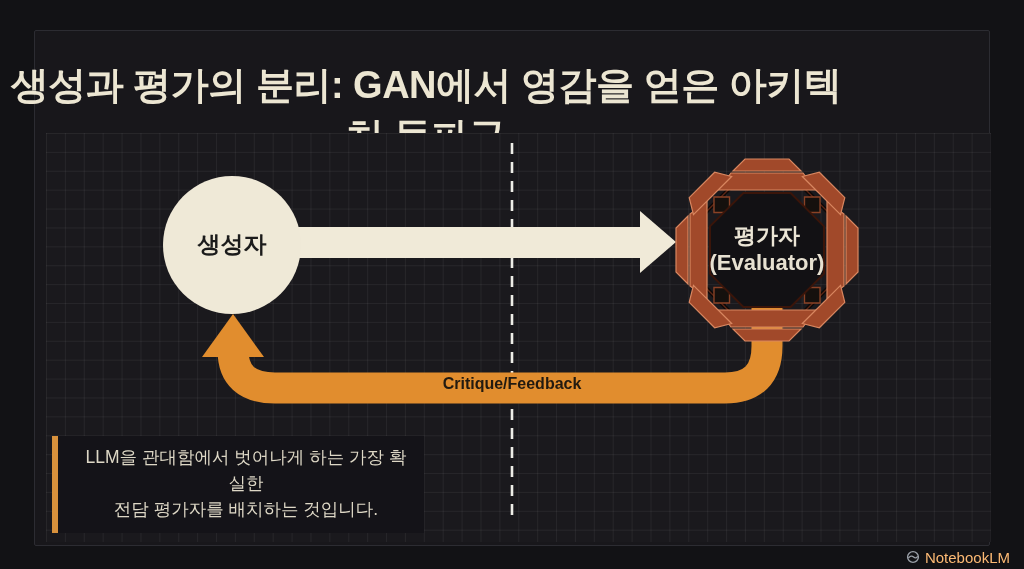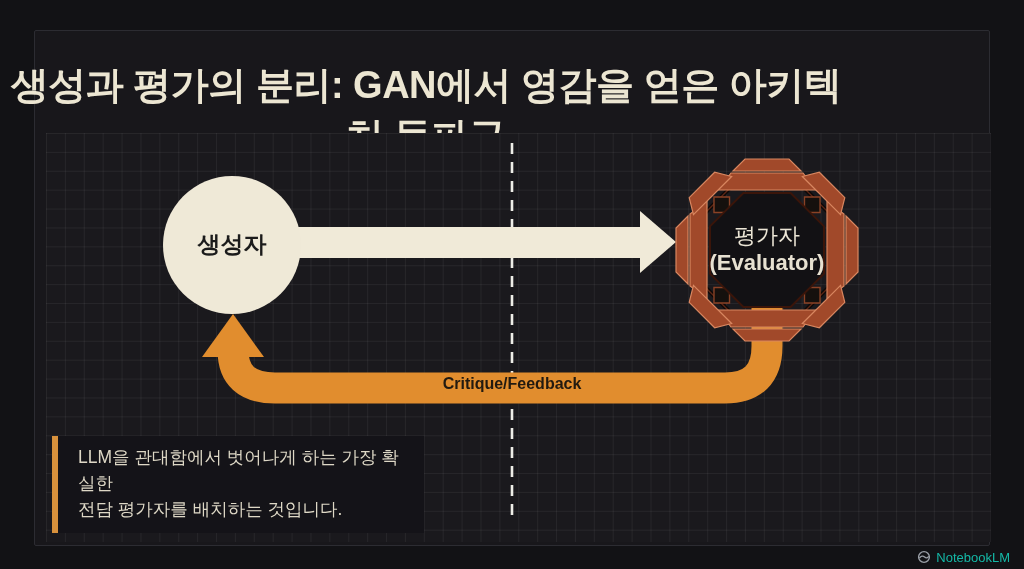--- a/index.html
+++ b/index.html
@@ -40,36 +40,36 @@
   .feedback-label{
     position:absolute;left:512px;top:375px;transform:translateX(-50%);
     font-size:16px;font-weight:600;color:#221a10;z-index:5;white-space:nowrap;
   }
   .evaluator{position:absolute;left:667px;top:150px;width:200px;height:200px;z-index:7;}
   .eval-text{
     position:absolute;left:667px;top:150px;width:200px;height:200px;z-index:8;
     display:flex;flex-direction:column;align-items:center;justify-content:center;
     pointer-events:none;
   }
-  .eval-text .ko{font-size:22px;font-weight:400;color:#ece6d6;line-height:1.25;}
+  .eval-text .ko{font-size:22px;font-weight:700;color:#ece6d6;line-height:1.25;}
   .eval-text .en{font-size:22px;font-weight:700;color:#e7e1d1;line-height:1.3;}
   .quote{
     position:absolute;left:52px;top:436px;width:372px;min-height:92px;
     background:#141318;display:flex;z-index:6;
   }
   .quote-bar{width:6px;background:#d8913c;flex:none;}
   .quote-text{
     padding:9px 10px 10px 20px;font-size:17.5px;line-height:1.48;color:#ded8c6;
   }
-  .quote-text span{display:block;}
+  .quote-text span{display:block;text-align:center;}
   .footer-brand{
     position:absolute;right:14px;top:548px;height:18px;
     display:flex;align-items:center;gap:5px;z-index:9;
   }
-  .footer-brand .brand-text{font-size:13px;font-weight:500;color:#14b8a6;}
+  .footer-brand .brand-text{font-size:15px;font-weight:500;color:#fdba74;}
 </style>
 </head>
 <body>
 
 <div class="panel"></div>
 
 <div class="title">생성과 평가의 분리: GAN에서 영감을 얻은 아키텍처 돌파구</div>
 
 <div class="grid"></div>
 

